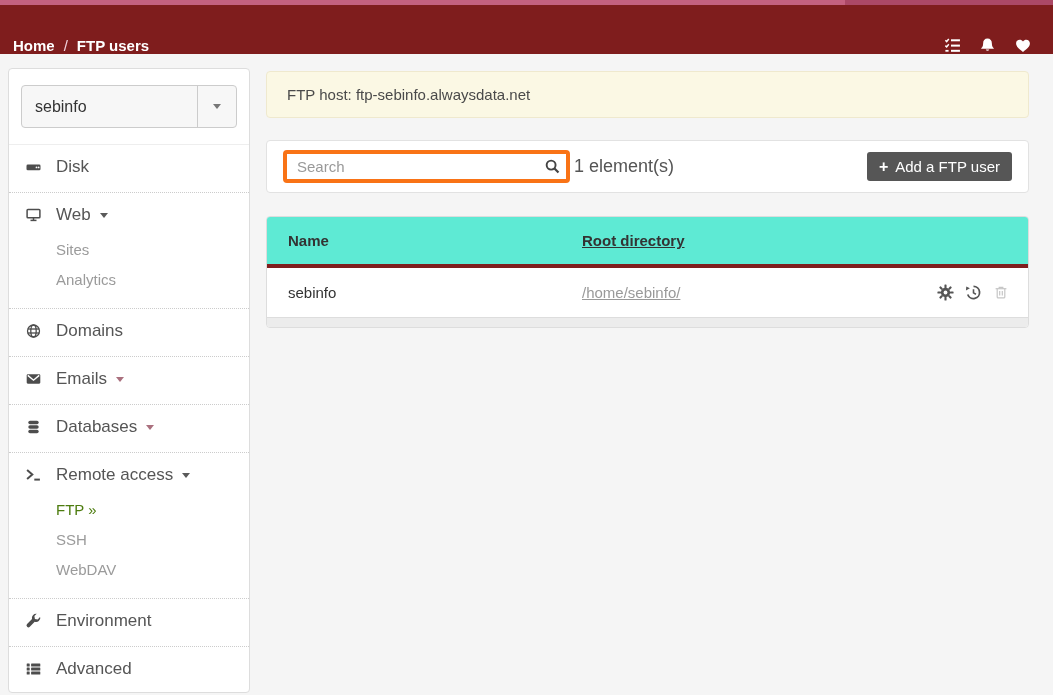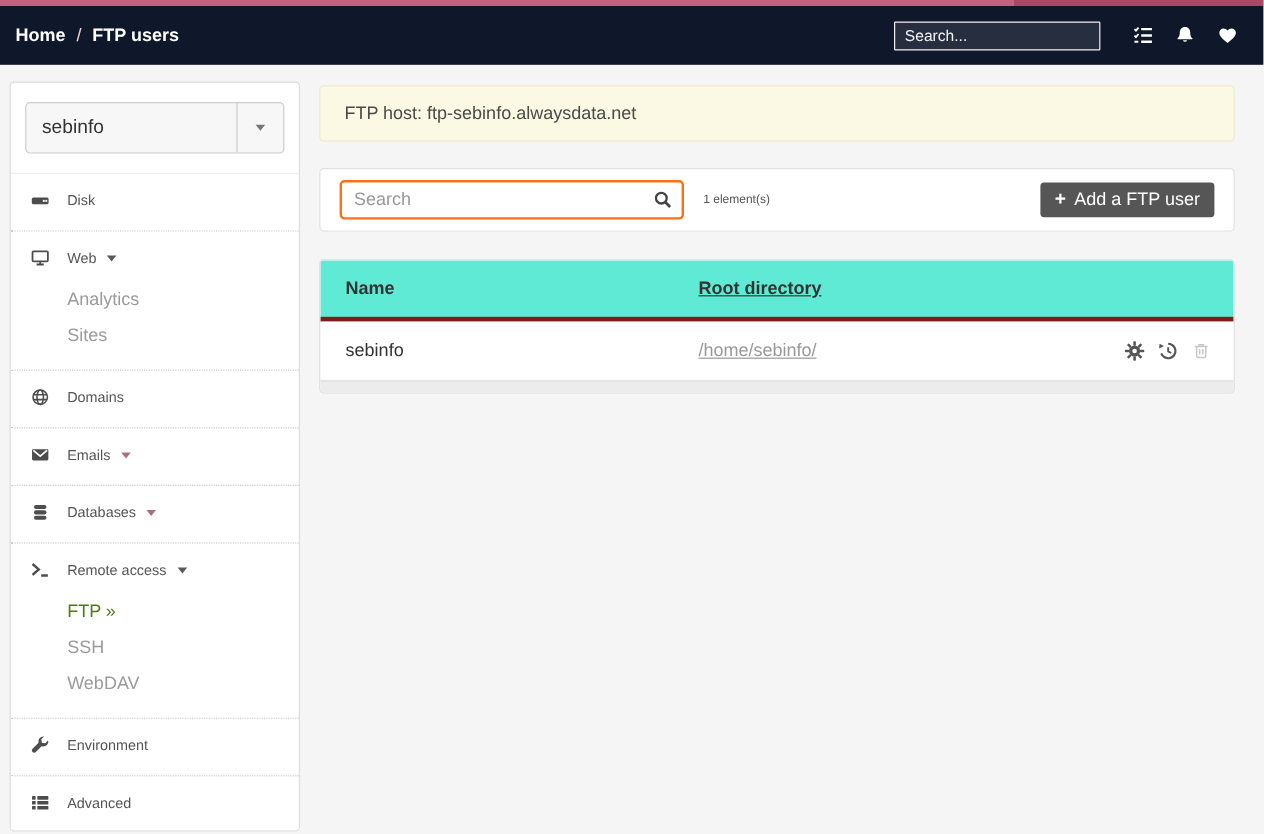--- a/index.html
+++ b/index.html
@@ -2,59 +2,59 @@
 <html><head>
 <meta charset="utf-8">
 <style>
   * { margin:0; padding:0; box-sizing:border-box; }
   html,body { width:1053px; height:695px; overflow:hidden; }
   body { background:#f5f5f5; font-family:"Liberation Sans", sans-serif; color:#444; }
 
   
   .topstrip { position:relative; height:5px; background:#c4617f; }
   .topstrip-dark { position:absolute; right:0; top:0; width:208px; height:5px; background:#ab4866; display:block; }
-  .navbar { height:49px; background:#0f172a; display:flex; align-items:center; padding:0 13px; }
+  .navbar { height:49px; background:#7f1d1d; display:flex; align-items:flex-end; padding:0 13px; }
   .breadcrumb { display:flex; align-items:center; font-size:15px; font-weight:bold; color:#fff; }
   .breadcrumb a { color:#fff; text-decoration:none; cursor:pointer; }
   .bc-sep { margin:0 9px; color:#f2d3de; font-weight:normal; }
   .nav-right { margin-left:auto; display:flex; align-items:center; }
   .nav-search { width:172px; height:24px; background:rgba(255,255,255,0.10); border:1px solid #f7eef2; border-radius:1px; color:#fff; font-size:13px; padding:0 8px; outline:none; font-family:"Liberation Sans", sans-serif; }
   .nav-search::placeholder { color:#ffffff; opacity:.95; }
   .nav-icon { width:35px; display:flex; justify-content:center; align-items:center; color:#fff; cursor:pointer; }
   .nav-icon svg { display:block; }
 
   
   .sidebar { position:absolute; left:8px; top:68px; width:242px; background:#fff; border:1px solid #ddd; border-radius:4px; padding-bottom:4px; }
   .main { position:absolute; left:266px; top:71px; width:763px; }
 
   
   .account { padding:16px 12px; }
   .select { height:43px; background:#f7f7f7; border:1px solid #ccc; border-radius:4px; display:flex; align-items:stretch; cursor:pointer; }
   .select-value { flex:1; display:flex; align-items:center; padding-left:13px; font-size:16px; color:#333; }
   .select-caret { width:39px; border-left:1px solid #ccc; display:flex; align-items:center; justify-content:center; color:#777; }
   .caret { width:0; height:0; border-left:4px solid transparent; border-right:4px solid transparent; border-top:5px solid currentColor; display:inline-block; }
   .menu { list-style:none; border-top:1px solid #eee; padding-top:3px; }
-  .menu li.item { height:38px; display:flex; align-items:center; padding-left:16px; font-size:12px; color:#555; cursor:pointer; }
+  .menu li.item { height:38px; display:flex; align-items:center; padding-left:16px; font-size:17px; color:#555; cursor:pointer; }
   .menu li.item .mi { width:17px; height:16px; margin-right:14px; color:#4d4d4d; flex:none; display:flex; align-items:center; }
   .menu li.item .cdn { margin-left:9px; }
   .caret-dark { color:#5a5a5a; }
   .caret-pink { color:#aa707e; }
   .menu li.sub { height:30px; display:flex; align-items:center; padding-left:47px; font-size:15px; color:#9b9b9b; cursor:pointer; }
   .menu li.sub.active { color:#4d7c0f; }
   .menu li.sep { border-top:1px dotted #ccc; margin:6px 0 3px 0; height:0; }
   .menu li.pad { height:8px; }
 
   
   .info-banner { height:47px; background:#fbf8e4; border:1px solid #efe9ce; border-radius:4px; display:flex; align-items:center; padding:0 20px; font-size:15px; color:#4a4a4a; margin-bottom:22px;text-align:center; }
   .toolbar { height:53px; background:#fff; border:1px solid #e2e2e2; border-radius:4px; display:flex; align-items:center; padding:0 16px; margin-bottom:23px; }
   .search-wrap { position:relative; width:287px; }
-  .tbl-search { width:287px; height:33px; border:2px solid #f97316; border-radius:4px; font-size:15px; color:#333; padding:0 34px 0 10px; outline:none; font-family:"Liberation Sans", sans-serif; }
+  .tbl-search { width:287px; height:33px; border:4px solid #f97316; border-radius:4px; font-size:15px; color:#333; padding:0 34px 0 10px; outline:none; font-family:"Liberation Sans", sans-serif; }
   .tbl-search::placeholder { color:#999; }
   .search-wrap .mag { position:absolute; right:9px; top:8px; color:#444; }
-  .count { margin-left:16px; font-size:10px; color:#555; }
+  .count { margin-left:4px; font-size:18px; color:#555; }
   .add-btn { margin-left:auto; height:29px; background:#565656; color:#fff; border:none; border-radius:3px; font-size:15px; padding:0 12px; display:flex; align-items:center; cursor:pointer; font-family:"Liberation Sans", sans-serif; }
   .add-btn .plus { font-weight:bold; font-size:16px; margin-right:7px; line-height:1; }
 
   .table-card { background:#fff; border:1px solid #ddd; border-radius:4px; overflow:hidden; }
   .thead { display:flex; background:#5eead4; border-bottom:4px solid #7f1d1d; height:51px; align-items:center; }
   .th { font-size:15px; font-weight:bold; color:#333; }
   .trow { display:flex; height:49px; align-items:center; background:#fff; }
   .col-name { width:315px; padding-left:21px; flex:none; }
   .col-dir { flex:1;text-decoration:underline; }
   .td { font-size:15px; }
@@ -73,21 +73,20 @@
   <div class="topstrip">
       <span class="topstrip-dark"></span>
     </div>
   <div class="navbar">
     <nav class="breadcrumb">
       <a>Home</a>
       <span class="bc-sep">/</span>
       <span class="bc-cur">FTP users</span>
     </nav>
     <div class="nav-right">
-      <input class="nav-search" type="text" placeholder="Search..." style="">
       <span class="nav-icon" style="margin-left:18px">
         <svg width="19" height="17" viewBox="0 0 16 16">
             <g stroke="#fff" fill="none">
               <polyline points="1.3,3.1 2.5,4.3 4.5,1.9" stroke-width="1.4"></polyline>
               <polyline points="1.3,8.1 2.5,9.3 4.5,6.9" stroke-width="1.4"></polyline>
               <line x1="1.3" y1="13" x2="4.3" y2="13" stroke-width="1.7"></line>
               <line x1="6.6" y1="3.1" x2="15" y2="3.1" stroke-width="1.9"></line>
               <line x1="6.6" y1="8.1" x2="15" y2="8.1" stroke-width="1.9"></line>
               <line x1="6.6" y1="13" x2="15" y2="13" stroke-width="1.9"></line>
             </g>
@@ -134,24 +133,24 @@
           <svg width="17" height="16" viewBox="0 0 16 16" fill="none" stroke="currentColor">
             <rect x="1.6" y="2.4" width="12.8" height="8.4" rx="0.9" stroke-width="1.5"></rect>
             <line x1="8" y1="10.8" x2="8" y2="13.2" stroke-width="1.5"></line>
             <line x1="5" y1="13.4" x2="11" y2="13.4" stroke-width="1.5"></line>
           </svg>
         </span>
       <span>Web</span>
       <i class="caret cdn caret-dark"></i>
     </li>
     <li class="sub">
+        <span>Sites</span>
+      </li>
+    <li class="sub">
         <span>Analytics</span>
-      </li>
-    <li class="sub">
-        <span>Sites</span>
       </li>
     <li class="pad"></li>
     <li class="sep"></li>
     <li class="item">
       <span class="mi">
           <svg width="17" height="16" viewBox="0 0 16 16" fill="none" stroke="currentColor" stroke-width="1.3">
             <circle cx="8" cy="8" r="6"></circle>
             <ellipse cx="8" cy="8" rx="2.7" ry="6"></ellipse>
             <line x1="2.3" y1="6" x2="13.7" y2="6"></line>
             <line x1="2.3" y1="10" x2="13.7" y2="10"></line>

